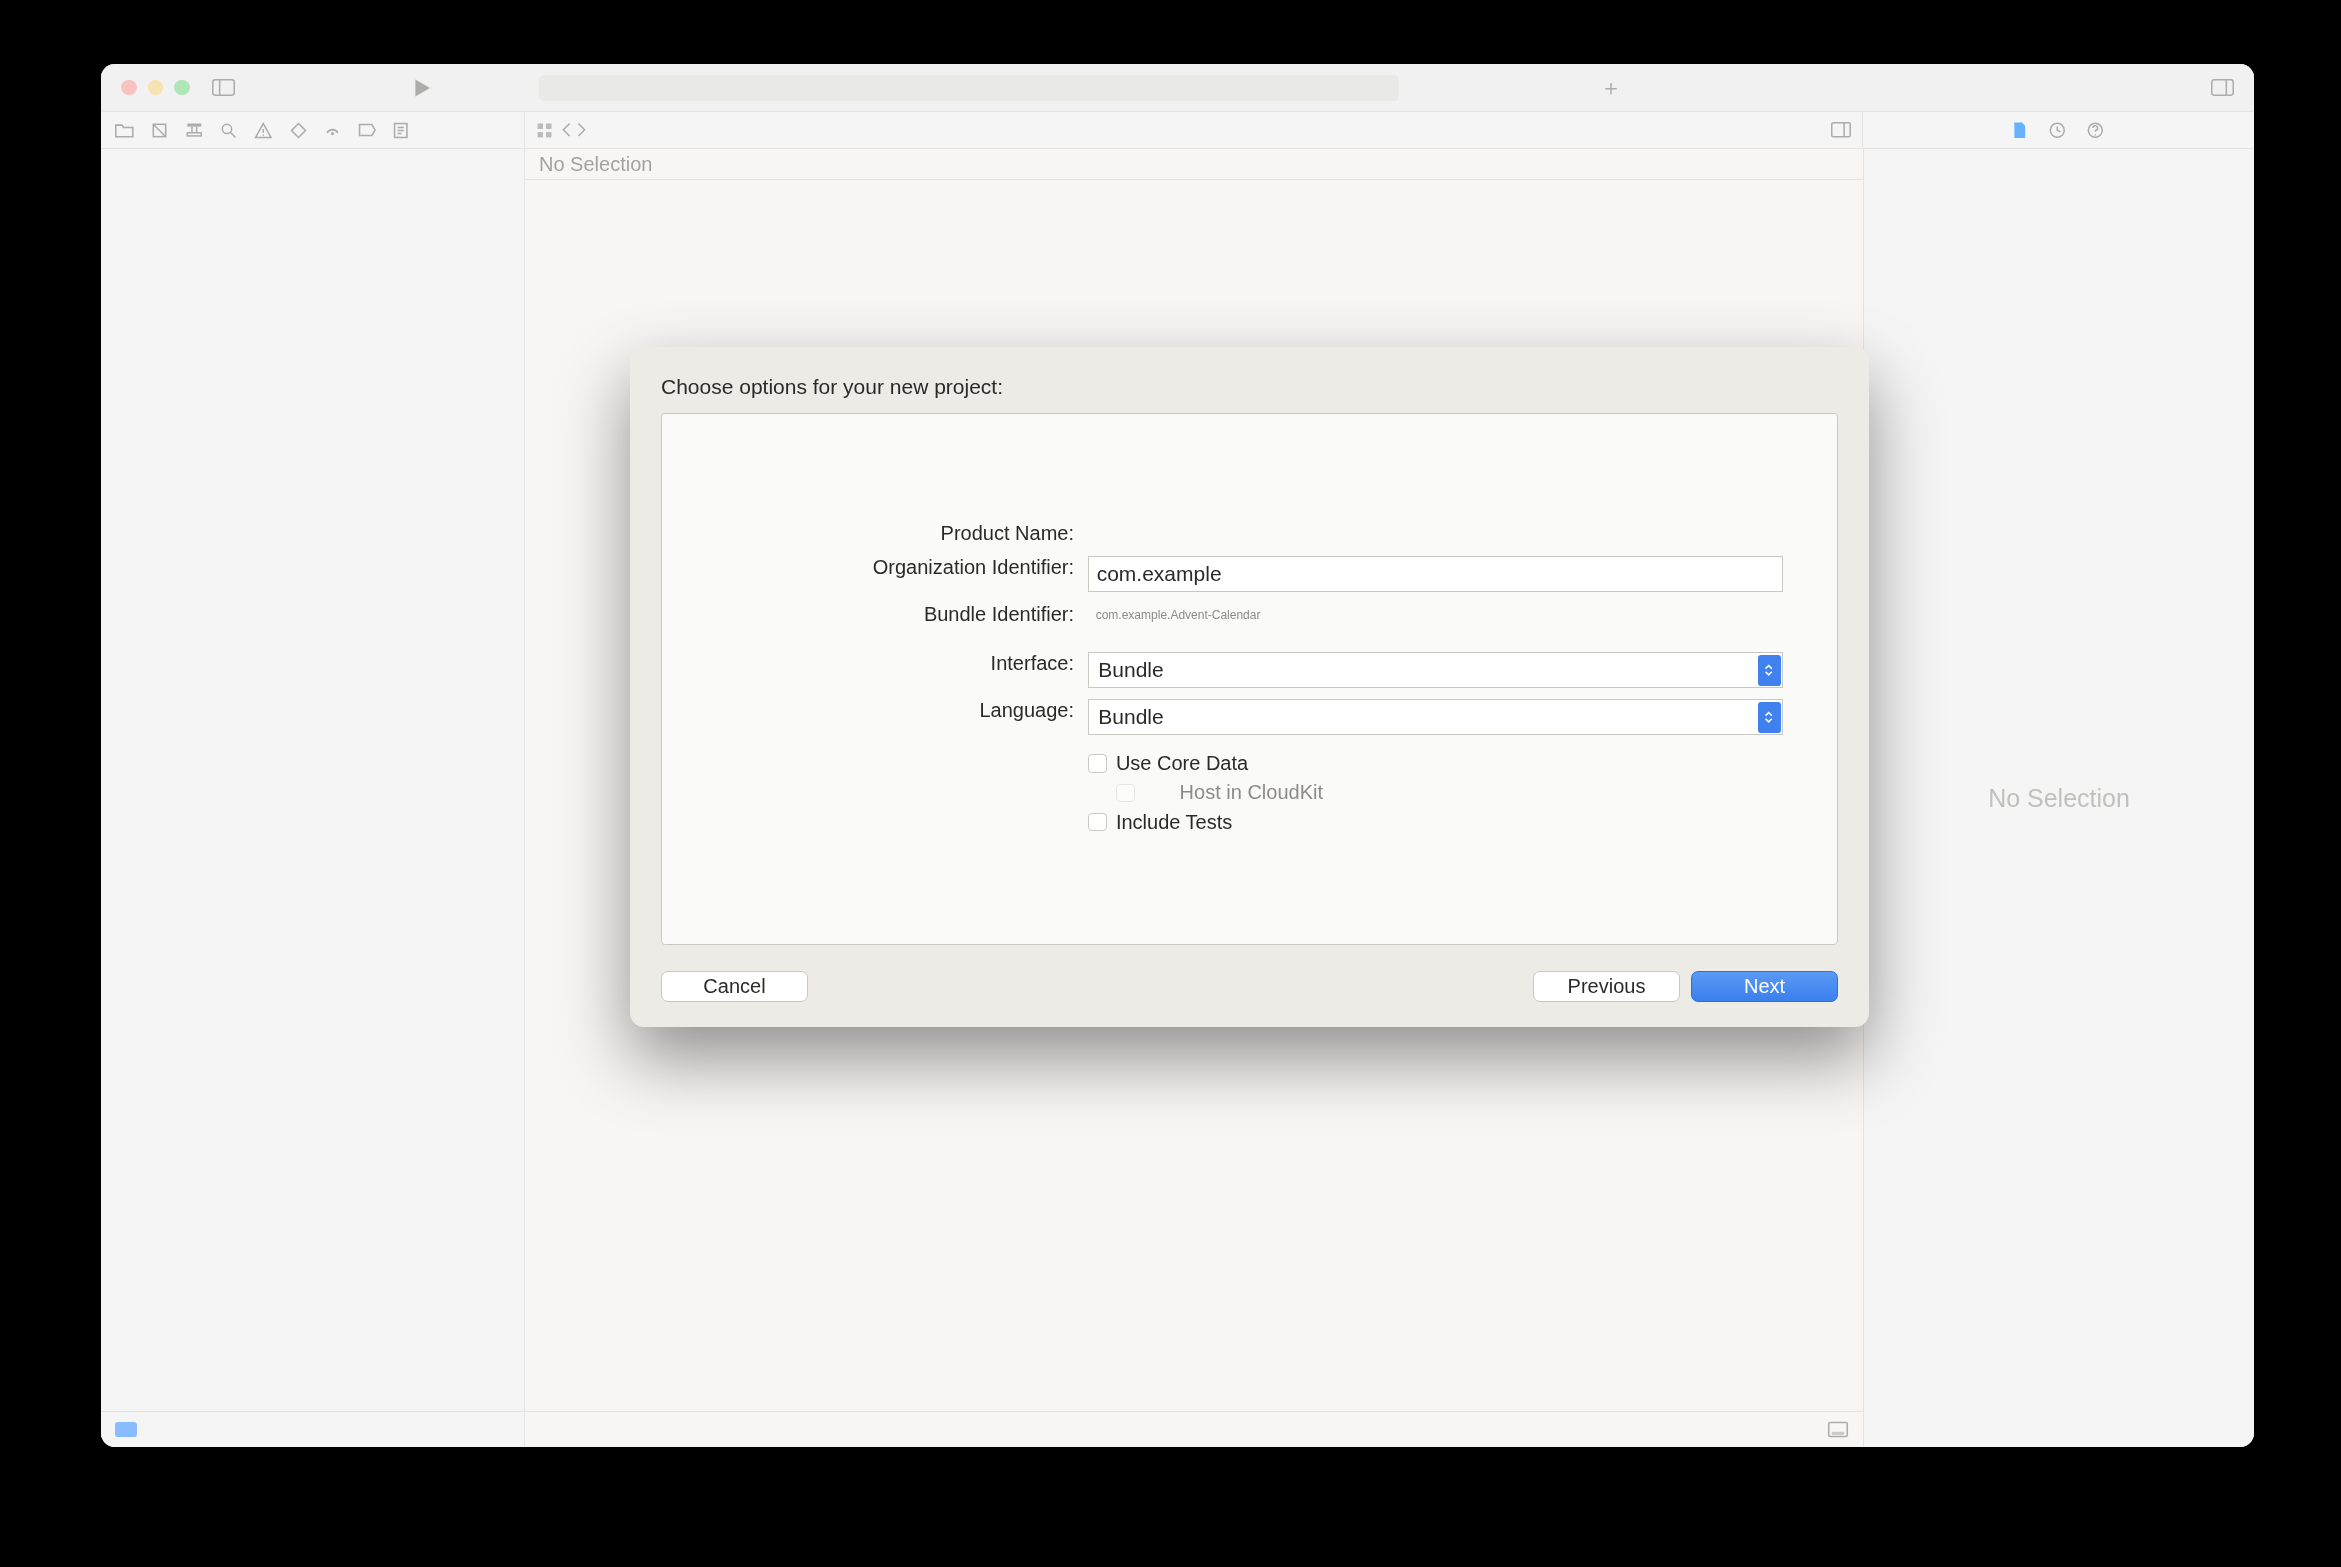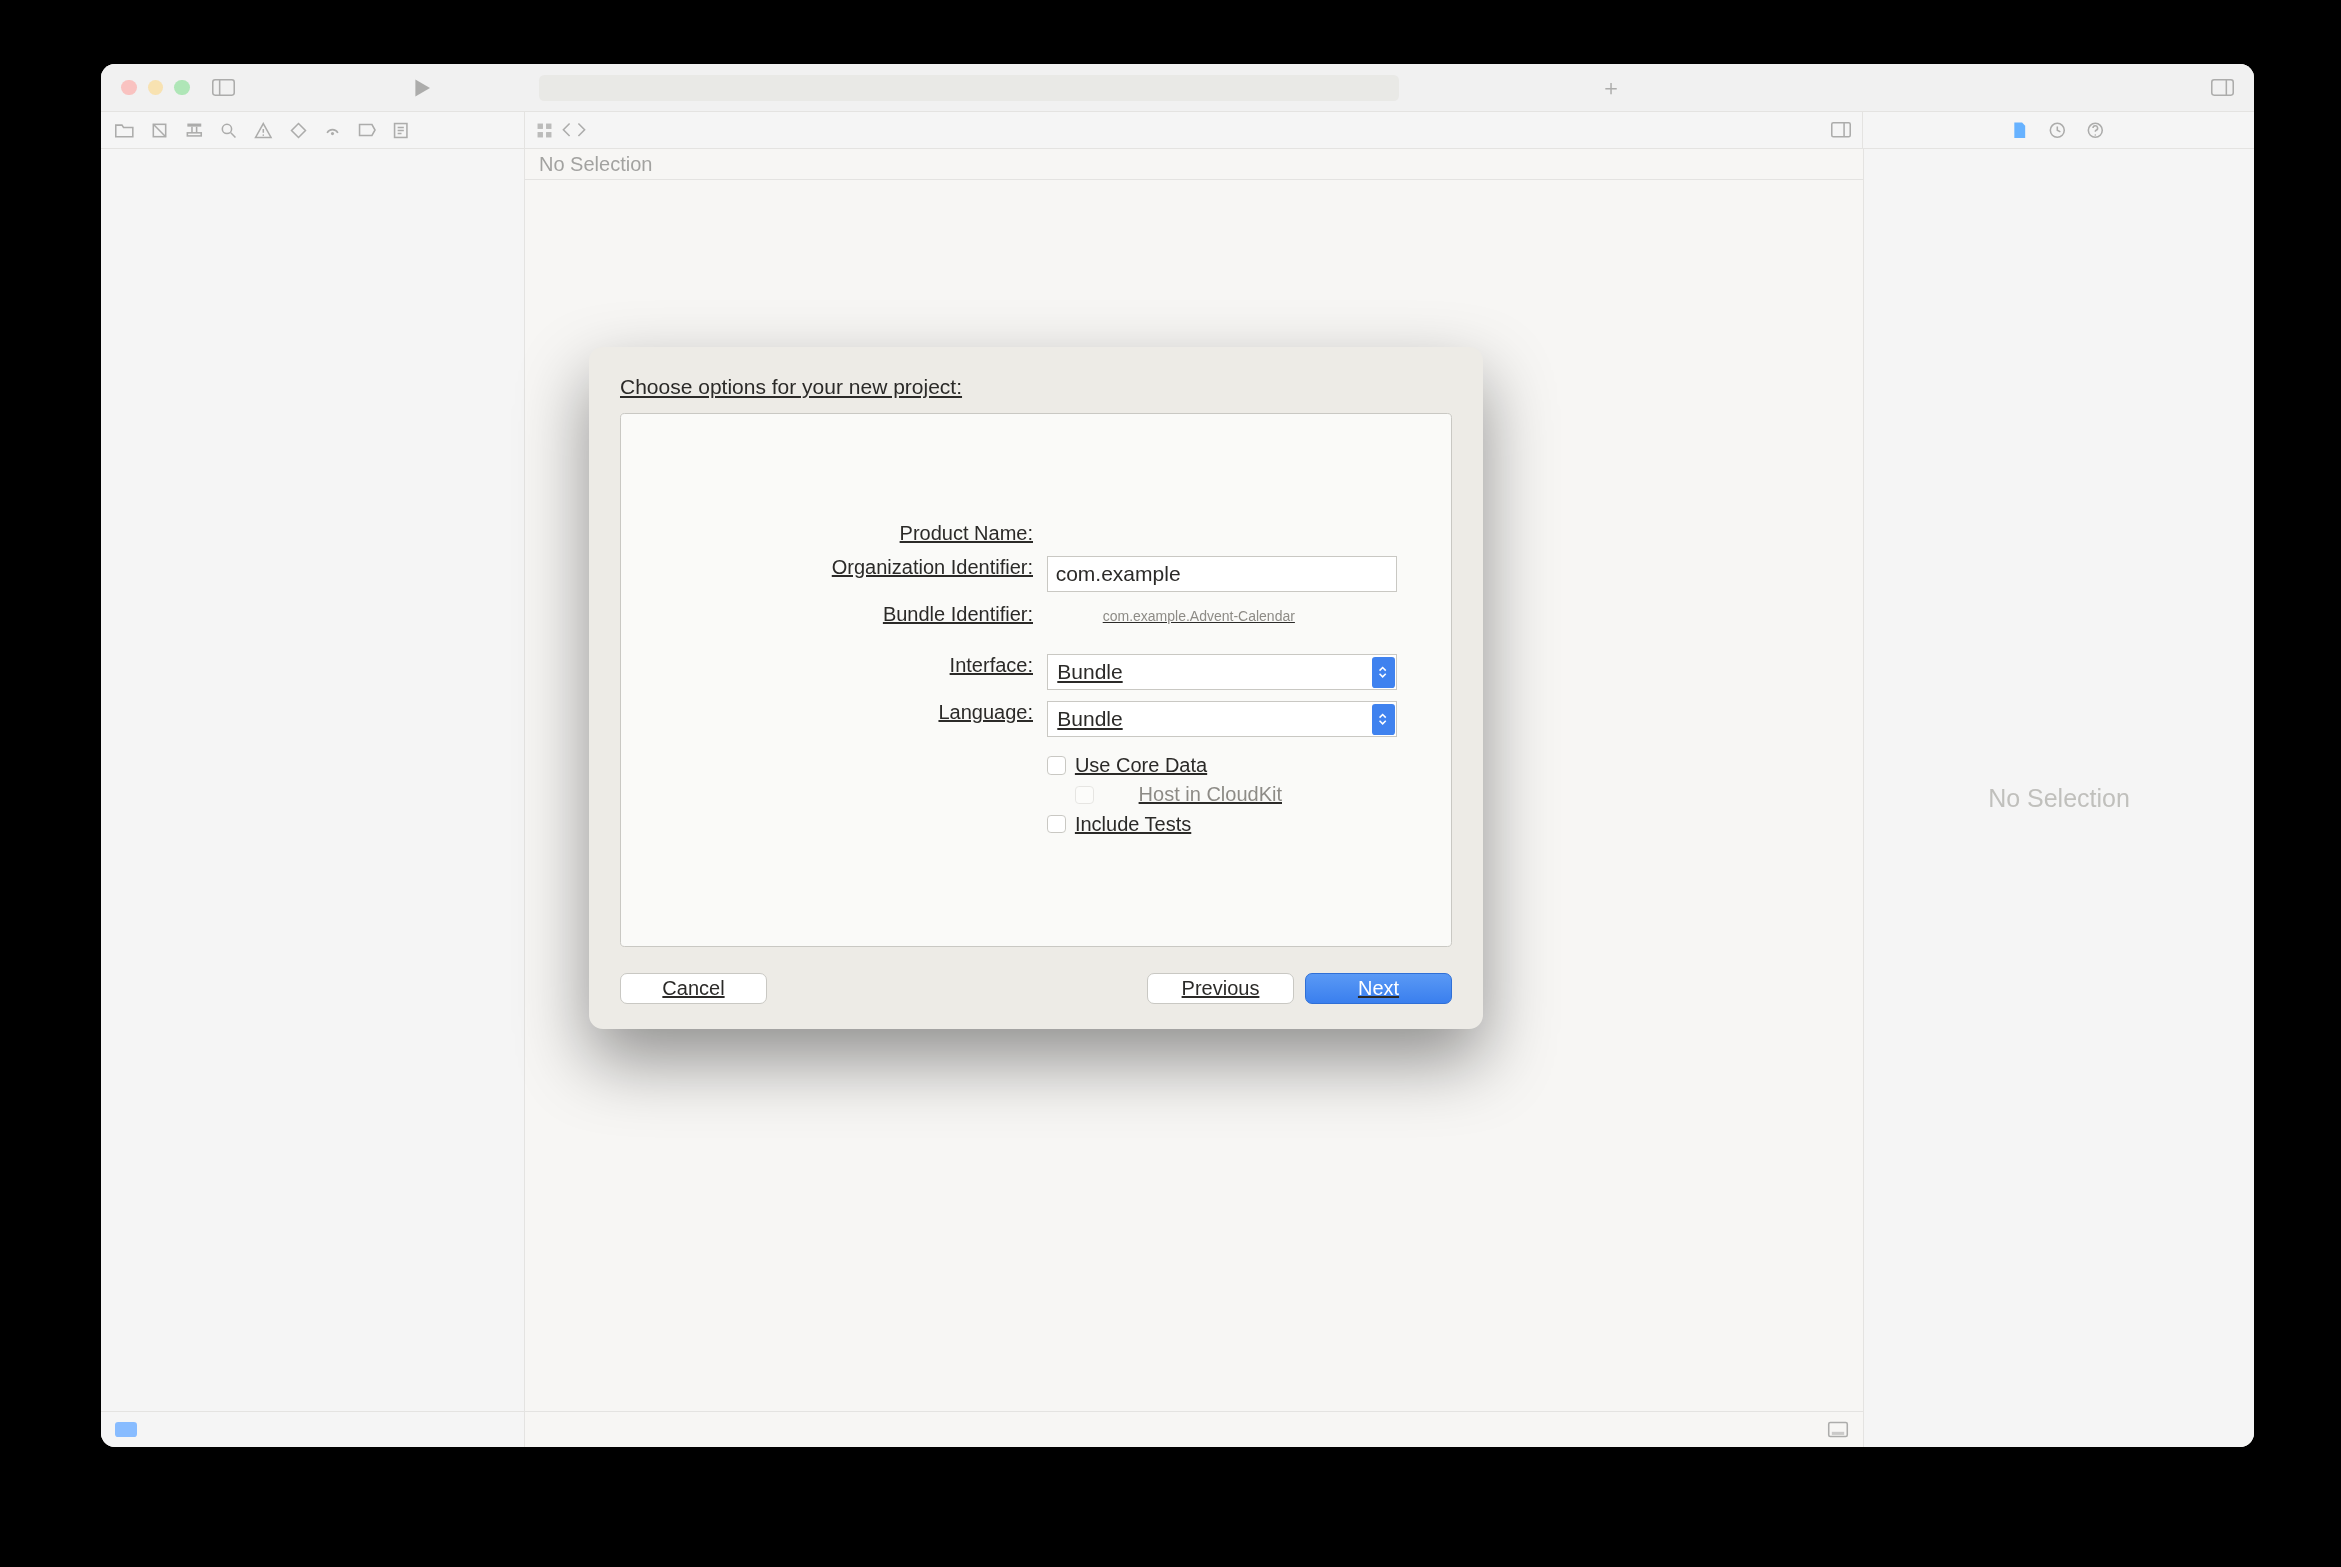--- a/index.html
+++ b/index.html
@@ -138,28 +138,27 @@
   
   .overlay-dim {
     position:absolute; inset:0;
     background: rgba(255,255,255,.38);
     pointer-events:none;
   }
 
   
   .sheet {
     position:absolute;
-    width:894px;
-    left:488px;
+    width:1239px;
+    left:529px;
     top:283px;
     background: var(--sheet-bg);
     border-radius:14px;
     box-shadow: 0 31px 70px rgba(0,0,0,.42);
     padding:28px 31px 25px 31px;
-    text-decoration:underline;
   }
   .sheet-title { font-size:21px; color:var(--text); margin-bottom:14px; }
   .sheet-panel {
     background: var(--panel-bg);
     border:0.8px solid var(--field-border);
     border-radius:4.6px;
     padding:108px 54px 93px 54px;
   }
   .form-row { display:flex; align-items:flex-start; margin-bottom:11px; }
   .form-row.gap { margin-top:26px; }
@@ -176,23 +175,22 @@
     background: var(--field-bg);
     color:var(--text);
     font-family:inherit;
   }
   .txt.focused {
     outline: 3.1px solid var(--focus-ring);
     outline-offset:-0.8px;
     border-color: var(--focus-ring);
   }
   .readonly {
-    font-size:14px; color:var(--text-dim);
+    font-size:12px; color:var(--text-dim);
     padding:4.6px 7.7px;
-    margin-left:48px;
   }
   .popup {
     width:100%; height:36px; font-size:21px;
     padding:3.1px 9.3px;
     border:0.8px solid var(--field-border);
     background: var(--field-bg);
     display:flex; align-items:center;
     position:relative;
   }
   .popup .stepper {

